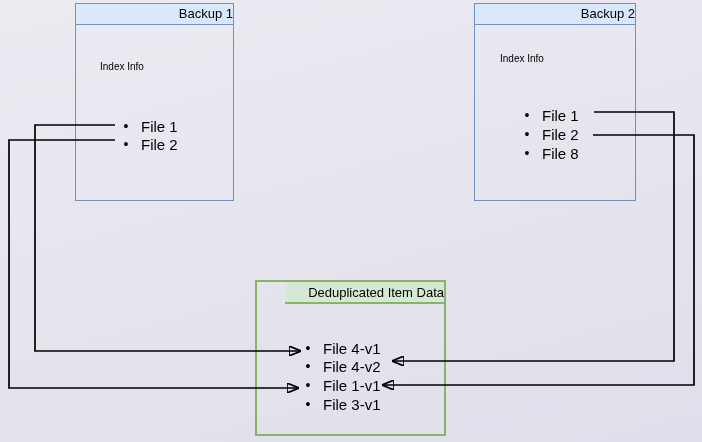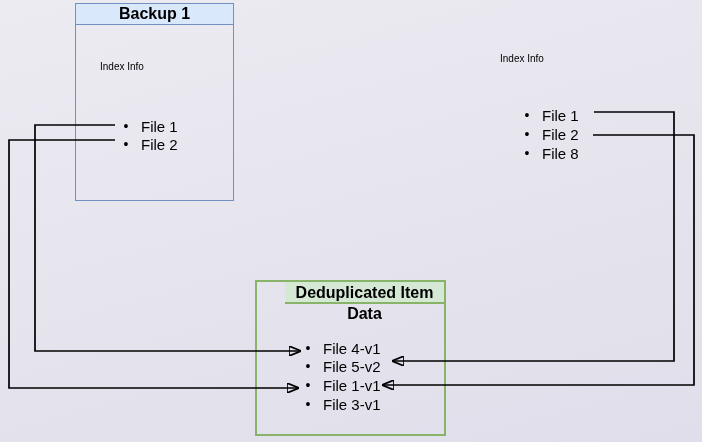--- a/index.html
+++ b/index.html
@@ -18,23 +18,23 @@
   .box {
     position: absolute;
     box-sizing: border-box;
     background: transparent;
   }
   .box.blue  { border: 1.5px solid #7091c1; }
   .box.green { border: 2px solid #87b469; }
   .box-header {
     box-sizing: border-box;
     width: 100%;
-    text-align: center;
-    font-weight: bold;
-    font-size: 16px;
+    text-align: right;
+    font-weight: normal;
+    font-size: 13px;
     color: #000;
   }
   .blue .box-header {
     height: 21px;
     line-height: 20px;
     background: #dae8fc;
     border-bottom: 1.5px solid #7091c1;
   }
   .green .box-header {
     height: 22px;
@@ -89,20 +89,25 @@
   <div class="abs-label" style="left:100px; top:61px;">Index Info</div>
   <div class="row" style="left:122px; top:117px;">
     <span class="bullet">•</span>
     <span>File 1</span>
   </div>
   <div class="row" style="left:122px; top:135px;">
     <span class="bullet">•</span>
     <span>File 2</span>
   </div>
 
+  <div class="box blue" style="left:474px; top:3px; width:162px; height:198px;">
+    <div class="box-header">
+      <span>Backup 2</span>
+    </div>
+  </div>
   <div class="abs-label" style="left:500px; top:53px;">Index Info</div>
   <div class="row" style="left:523px; top:106px;">
     <span class="bullet">•</span>
     <span>File 1</span>
   </div>
   <div class="row" style="left:523px; top:125px;">
     <span class="bullet">•</span>
     <span>File 2</span>
   </div>
   <div class="row" style="left:523px; top:144px;">
@@ -114,21 +119,21 @@
     <div class="box-header">
       <span>Deduplicated Item Data</span>
     </div>
   </div>
   <div class="row" style="left:304px; top:339px;">
     <span class="bullet">•</span>
     <span>File 4-v1</span>
   </div>
   <div class="row" style="left:304px; top:357px;">
     <span class="bullet">•</span>
-    <span>File 5-v2</span>
+    <span>File 4-v2</span>
   </div>
   <div class="row" style="left:304px; top:376px;">
     <span class="bullet">•</span>
     <span>File 1-v1</span>
   </div>
   <div class="row" style="left:304px; top:395px;">
     <span class="bullet">•</span>
     <span>File 3-v1</span>
   </div>
 

